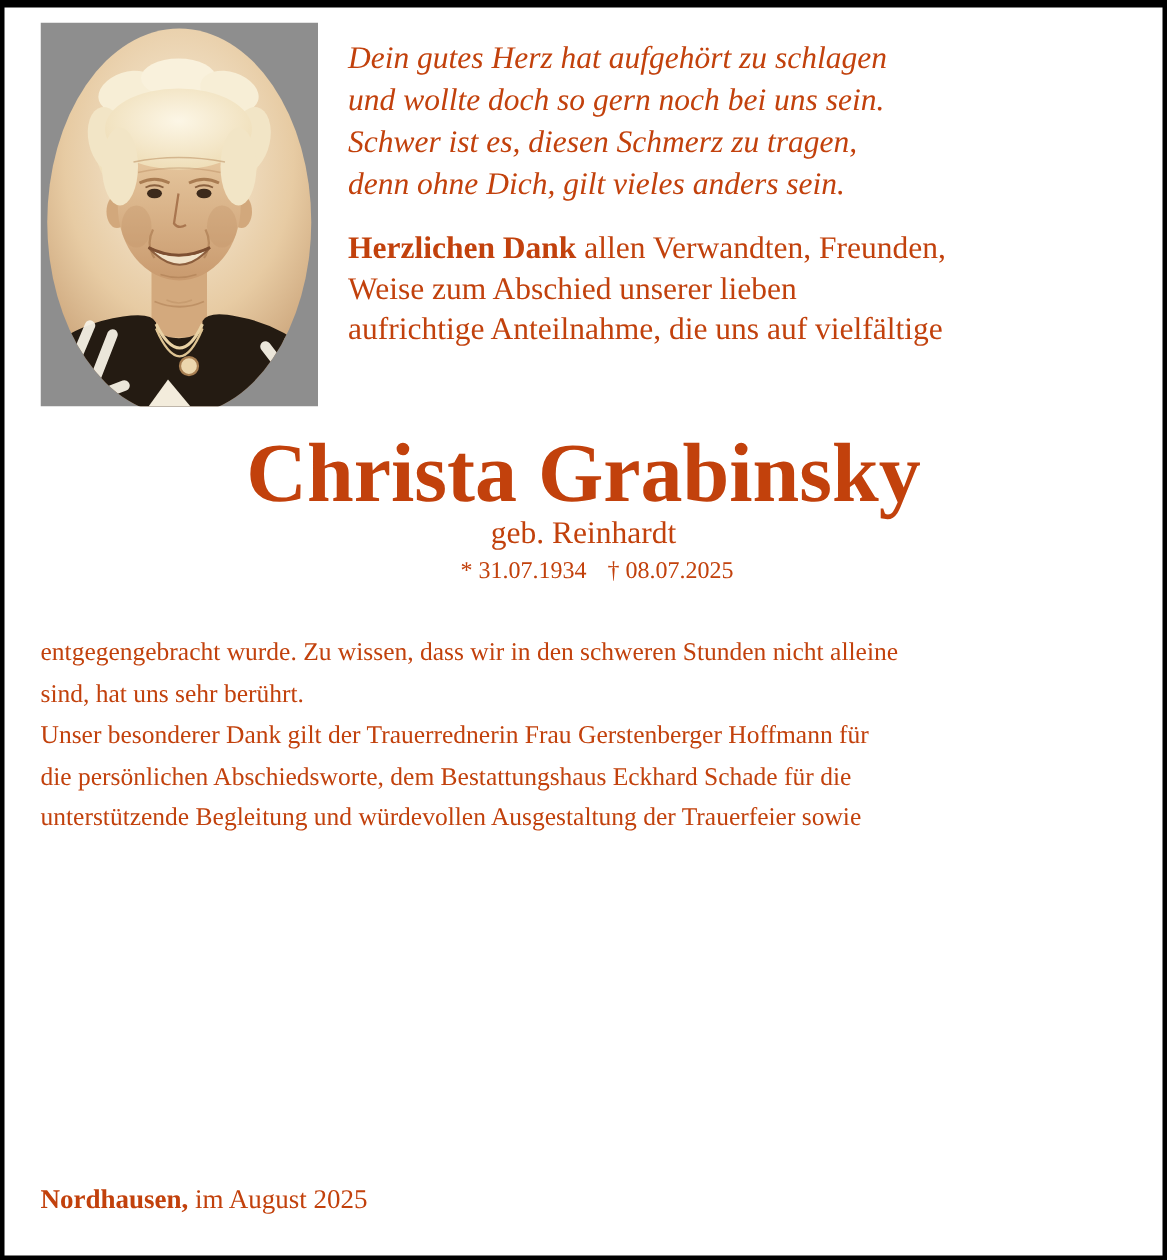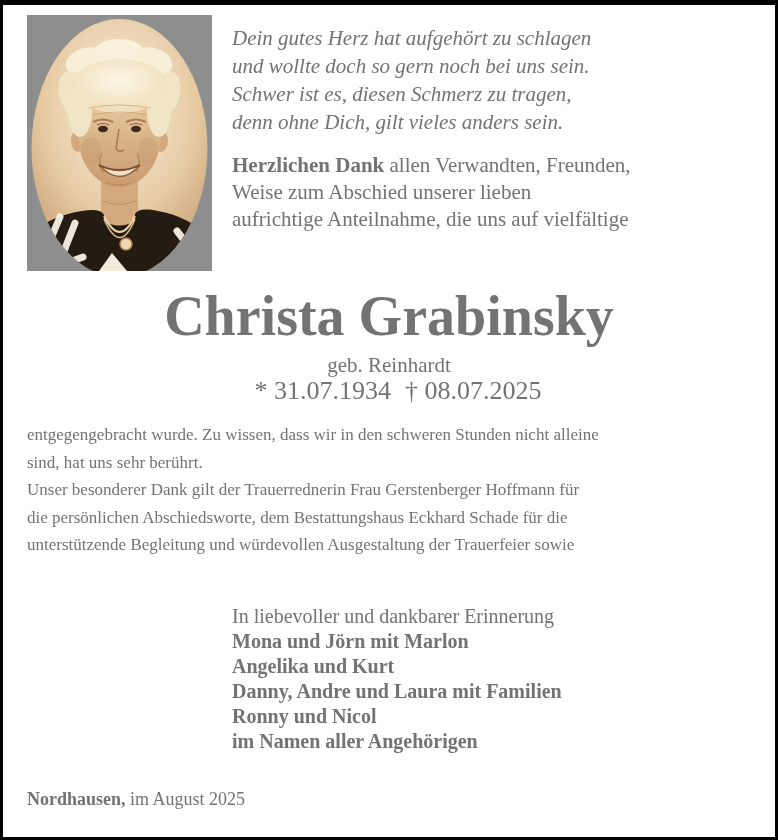--- a/index.html
+++ b/index.html
@@ -6,21 +6,21 @@
   .page {
     position: relative;
     width: 778px;
     height: 840px;
     box-sizing: border-box;
     background: #ffffff;
     border: 3px solid #000000;
     border-top-width: 5px;
     overflow: hidden;
     font-family: "Liberation Serif", "DejaVu Serif", serif;
-    color: #737373;
+    color: #c2410c;
   }
   .photo {
     position: absolute;
     left: 24px; top: 10px;
     width: 185px; height: 256px;
   }
   .photo svg { display: block; }
   .poem {
     position: absolute;
     left: 229px; top: 19px;
@@ -44,24 +44,24 @@
   }
   .deceased-name {
     font-size: 56px;
     font-weight: bold;
     line-height: 47px;
     margin: 0;
   }
   .maiden-name {
     font-size: 21px;
     line-height: 26px;
-    margin-top: 12px;
+    margin-top: 2px;
   }
   .dates {
-    font-size: 26px;
+    font-size: 16px;
     line-height: 26px;
     padding-left: 18px;
   }
   .dates .death { margin-left: 14px; }
   .acknowledgement {
     position: absolute;
     left: 24px; top: 416px;
     width: 728px;
     font-size: 17px;
     line-height: 27.5px;
@@ -196,26 +196,18 @@
   </div>
 
   <div class="acknowledgement">
     <div>entgegengebracht wurde. Zu wissen, dass wir in den schweren Stunden nicht alleine</div>
     <div>sind, hat uns sehr berührt.</div>
     <div>Unser besonderer Dank gilt der Trauerrednerin Frau Gerstenberger Hoffmann für</div>
     <div>die persönlichen Abschiedsworte, dem Bestattungshaus Eckhard Schade für die</div>
     <div>unterstützende Begleitung und würdevollen Ausgestaltung der Trauerfeier sowie</div>
   </div>
 
-  <div class="memorial">
-    <div>In liebevoller und dankbarer Erinnerung</div>
-    <div class="names">Mona und Jörn mit Marlon</div>
-    <div class="names">Angelika und Kurt</div>
-    <div class="names">Danny, Andre und Laura mit Familien</div>
-    <div class="names">Ronny und Nicol</div>
-    <div class="names">im Namen aller Angehörigen</div>
-  </div>
 
   <div class="closing">
     <span class="b">Nordhausen,</span><span> im August 2025</span>
   </div>
 
 </div>
 
 </body></html>

